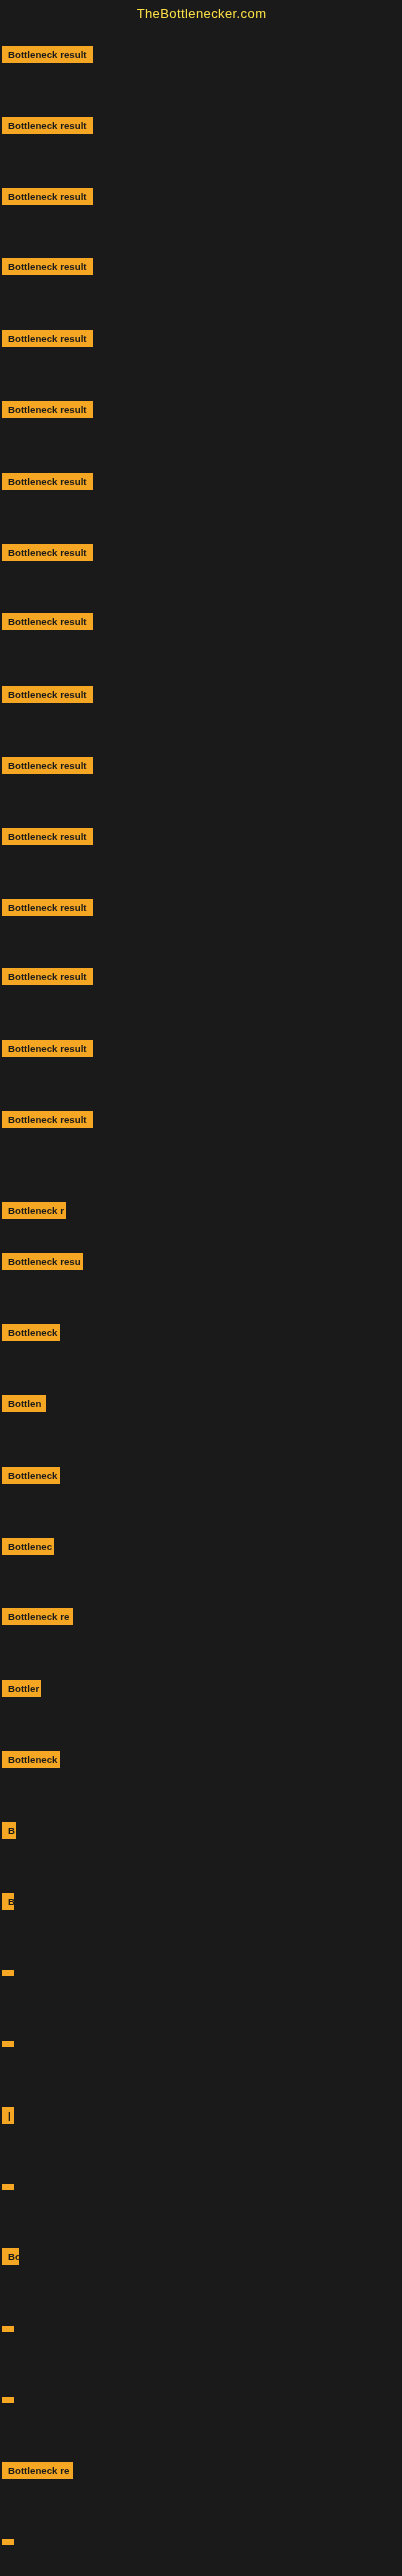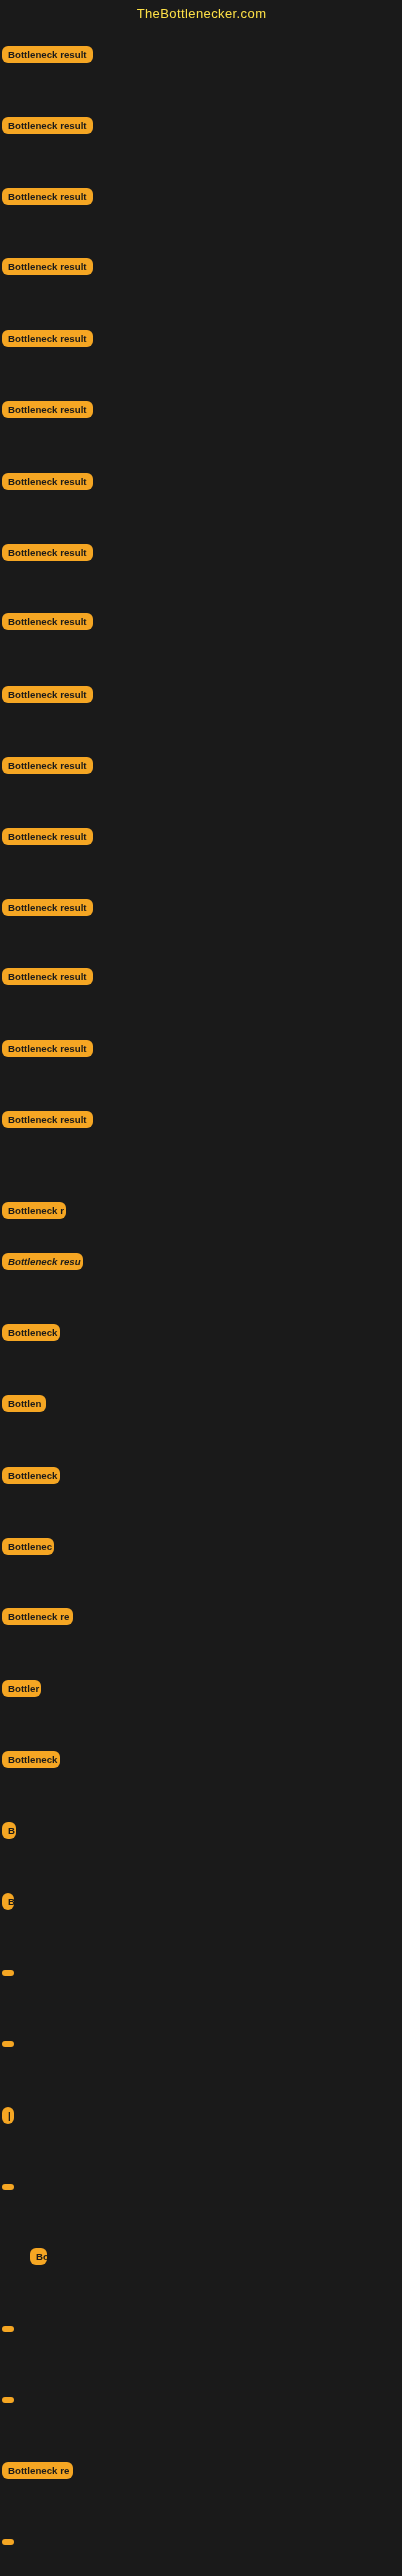--- a/index.html
+++ b/index.html
@@ -24,21 +24,21 @@
     .bottleneck-item {
       position: absolute;
       left: 1.6px;
     }
     .bottleneck-badge {
       background-color: #f5a623;
       color: #1a1a1a;
       font-size: 9.7px;
       font-weight: bold;
       padding: 3.2px 6.4px;
-      border-radius: 6px;
+      border-radius: 0;
       white-space: nowrap;
       display: inline-block;
     }
   </style>
 </head>
 <body>
 
 <div class="site-title">TheBottlenecker.com</div>
 
 <div id="items-container">
@@ -52,33 +52,33 @@
     <div class="bottleneck-item" style="top: 544px;"><span class="bottleneck-badge">Bottleneck result</span></div>
     <div class="bottleneck-item" style="top: 613px;"><span class="bottleneck-badge">Bottleneck result</span></div>
     <div class="bottleneck-item" style="top: 686px;"><span class="bottleneck-badge">Bottleneck result</span></div>
     <div class="bottleneck-item" style="top: 757px;"><span class="bottleneck-badge">Bottleneck result</span></div>
     <div class="bottleneck-item" style="top: 828px;"><span class="bottleneck-badge">Bottleneck result</span></div>
     <div class="bottleneck-item" style="top: 899px;"><span class="bottleneck-badge">Bottleneck result</span></div>
     <div class="bottleneck-item" style="top: 968px;"><span class="bottleneck-badge">Bottleneck result</span></div>
     <div class="bottleneck-item" style="top: 1040px;"><span class="bottleneck-badge">Bottleneck result</span></div>
     <div class="bottleneck-item" style="top: 1111px;"><span class="bottleneck-badge" style="max-width: 93px; overflow: hidden; display: inline-block;">Bottleneck result</span></div>
     <div class="bottleneck-item" style="top: 1182px;"><span class="bottleneck-badge" style="max-width: 64px; overflow: hidden; display: inline-block; margin-top: 20px;">Bottleneck r</span></div>
-    <div class="bottleneck-item" style="top: 1253px;"><span class="bottleneck-badge" style="max-width: 81px; overflow: hidden; display: inline-block; font-style: italic;">Bottleneck resu</span></div>
+    <div class="bottleneck-item" style="top: 1253px;"><span class="bottleneck-badge" style="max-width: 81px; overflow: hidden; display: inline-block;">Bottleneck resu</span></div>
     <div class="bottleneck-item" style="top: 1324px;"><span class="bottleneck-badge" style="max-width: 58px; overflow: hidden; display: inline-block;">Bottleneck</span></div>
     <div class="bottleneck-item" style="top: 1395px;"><span class="bottleneck-badge" style="max-width: 44px; overflow: hidden; display: inline-block;">Bottlen</span></div>
     <div class="bottleneck-item" style="top: 1467px;"><span class="bottleneck-badge" style="max-width: 58px; overflow: hidden; display: inline-block;">Bottleneck</span></div>
     <div class="bottleneck-item" style="top: 1538px;"><span class="bottleneck-badge" style="max-width: 52px; overflow: hidden; display: inline-block;">Bottlenec</span></div>
     <div class="bottleneck-item" style="top: 1608px;"><span class="bottleneck-badge" style="max-width: 71px; overflow: hidden; display: inline-block;">Bottleneck re</span></div>
     <div class="bottleneck-item" style="top: 1680px;"><span class="bottleneck-badge" style="max-width: 39px; overflow: hidden; display: inline-block;">Bottler</span></div>
     <div class="bottleneck-item" style="top: 1751px;"><span class="bottleneck-badge" style="max-width: 58px; overflow: hidden; display: inline-block;">Bottleneck</span></div>
     <div class="bottleneck-item" style="top: 1822px;"><span class="bottleneck-badge" style="max-width: 14.5px; overflow: hidden; display: inline-block;">B</span></div>
     <div class="bottleneck-item" style="top: 1893px;"><span class="bottleneck-badge" style="max-width: 8px; overflow: hidden; display: inline-block;">B</span></div>
     <div class="bottleneck-item" style="top: 1964px;"><span class="bottleneck-badge" style="max-width: 1.6px; overflow: hidden; display: inline-block;"></span></div>
     <div class="bottleneck-item" style="top: 2035px;"><span class="bottleneck-badge" style="max-width: 1.6px; overflow: hidden; display: inline-block;"></span></div>
     <div class="bottleneck-item" style="top: 2107px;"><span class="bottleneck-badge" style="max-width: 4.8px; overflow: hidden; display: inline-block;">|</span></div>
     <div class="bottleneck-item" style="top: 2178px;"><span class="bottleneck-badge" style="max-width: 1.6px; overflow: hidden; display: inline-block;"></span></div>
-    <div class="bottleneck-item" style="top: 2248px; margin-left: 28px;"><span class="bottleneck-badge" style="max-width: 17.7px; overflow: hidden; display: inline-block;">Bo</span></div>
+    <div class="bottleneck-item" style="top: 2248px;"><span class="bottleneck-badge" style="max-width: 17.7px; overflow: hidden; display: inline-block;">Bo</span></div>
     <div class="bottleneck-item" style="top: 2320px;"><span class="bottleneck-badge" style="max-width: 1.6px; overflow: hidden; display: inline-block;"></span></div>
     <div class="bottleneck-item" style="top: 2391px;"><span class="bottleneck-badge" style="max-width: 1.6px; overflow: hidden; display: inline-block;"></span></div>
     <div class="bottleneck-item" style="top: 2462px;"><span class="bottleneck-badge" style="max-width: 71px; overflow: hidden; display: inline-block;">Bottleneck re</span></div>
     <div class="bottleneck-item" style="top: 2533px;"><span class="bottleneck-badge" style="max-width: 1.6px; overflow: hidden; display: inline-block;"></span></div>
   </div>
 
 
 </body></html>

